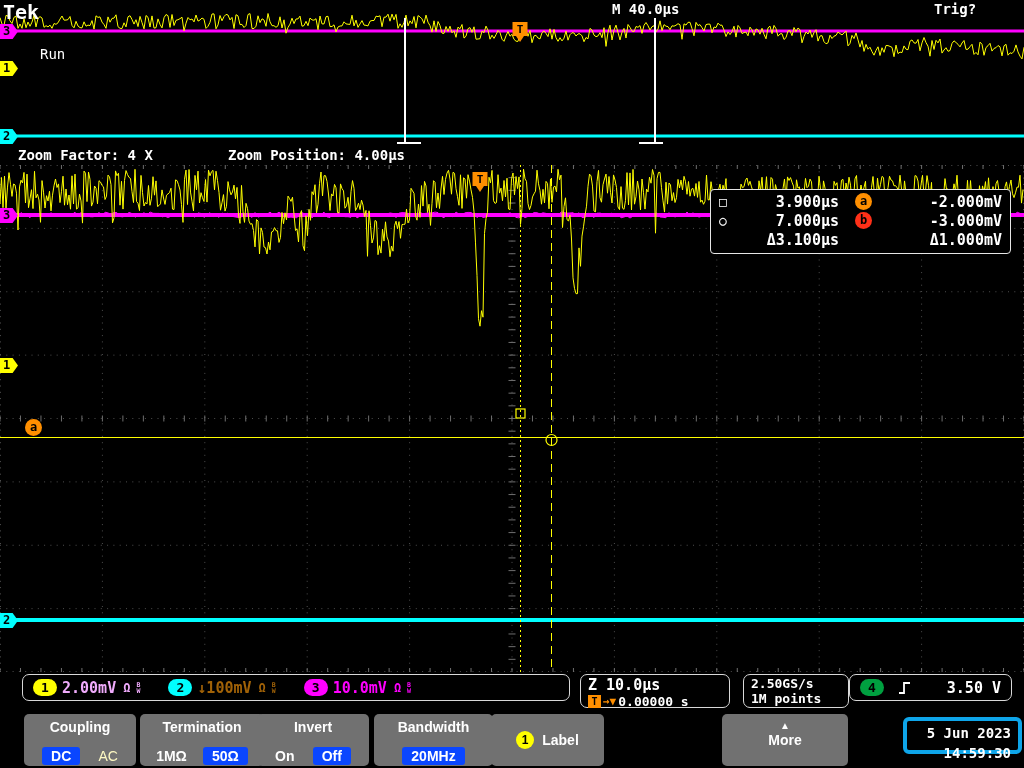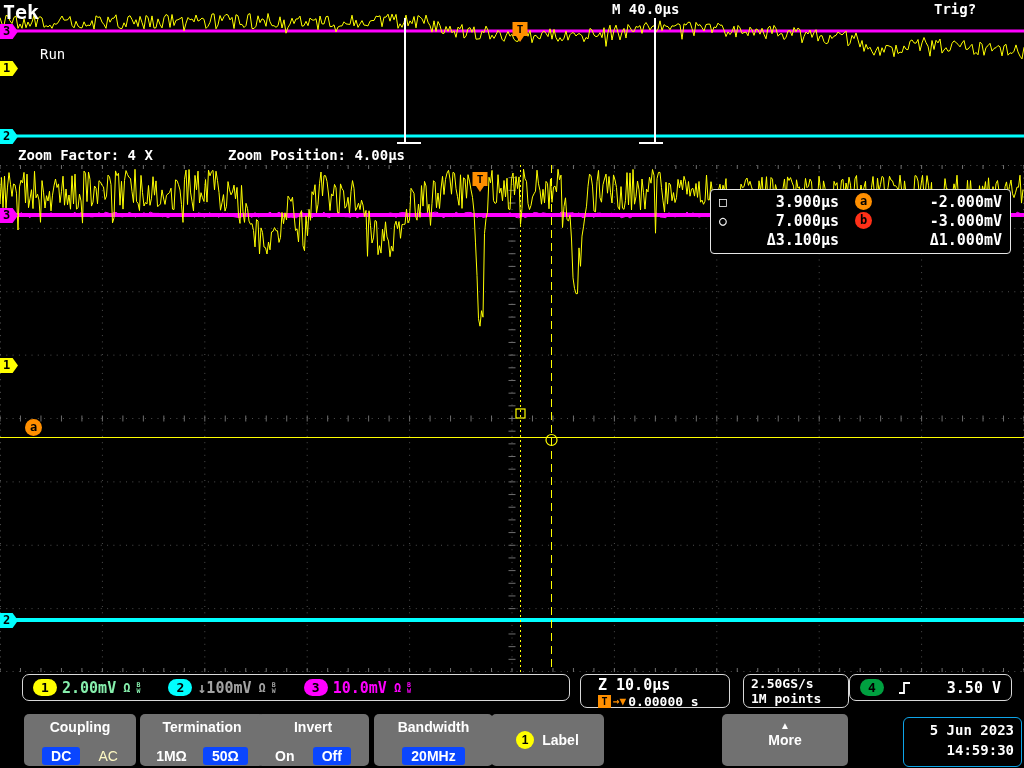--- a/index.html
+++ b/index.html
@@ -40,25 +40,25 @@
   .cbadge.a{background:#ff8f00;} .cbadge.b{background:#ff3018;} .cbadge.none{background:transparent;}
   .cvolt{flex:1;text-align:right;}
 
   
   .sbox{position:absolute;background:#000;border:1px solid #d8d8d8;border-radius:7px;box-sizing:border-box;z-index:6;}
   .chbox{left:22px;top:674px;width:548px;height:27px;display:flex;align-items:center;gap:28px;padding-left:10px;}
   .chgrp{display:flex;align-items:center;gap:5px;}
   .pill{min-width:24px;height:17px;border-radius:9px;color:#000;text-align:center;line-height:17px;
     font-size:13px;font-weight:bold;}
   .p1{background:#ffff00;} .p2{background:#00ffff;} .p3{background:#ff00ff;} .p4{background:#00a040;}
-  .t1{color:#86efac;} .t2{color:#a3a3a3;text-align:right;} .t3{color:#ff00ff;}
+  .t1{color:#f0abfc;} .t2{color:#a16207;text-align:right;} .t3{color:#ff00ff;}
   .chtext{font-size:15px;font-weight:bold;}
   .ohm{font-size:12px;font-weight:bold;margin-left:2px;}
   .bwstack{display:inline-flex;flex-direction:column;font-size:6.5px;line-height:6px;font-weight:bold;margin-left:1px;}
-  .zbox{left:580px;top:674px;width:150px;height:34px;padding:1px 17px;}
+  .zbox{left:580px;top:674px;width:150px;height:34px;padding:1px 7px;}
   .zl1{font-size:15px;font-weight:bold;}
   .zl2{display:flex;align-items:center;gap:2px;font-size:13px;font-weight:bold;}
   .tsq{display:inline-block;width:13px;height:13px;background:#ff8f00;color:#000;font-size:10px;
     text-align:center;line-height:13px;font-weight:bold;}
   .tarrow{color:#ff8f00;font-size:11px;}
   .ratebox{left:743px;top:674px;width:106px;height:34px;padding:1px 7px;font-size:13px;font-weight:bold;line-height:15px;}
   .trigbox{left:849px;top:674px;width:163px;height:27px;display:flex;align-items:center;padding:0 10px;}
   .tlevel{margin-left:auto;font-size:15px;font-weight:bold;}
   .slope{margin-left:14px;}
 
@@ -68,21 +68,21 @@
   .mtitle{margin-top:5px;font-size:14px;color:#fff;font-weight:bold;}
   .mopts{display:flex;justify-content:space-evenly;align-items:center;margin-top:12px;font-size:14px;}
   .osel{background:#0a46ff;color:#fff;padding:1px 9px;border-radius:3px;font-weight:bold;}
   .oplain{color:#fff;font-weight:bold;}
   .odim{color:#fef9c3;font-weight:normal;}
   .lblrow{display:flex;align-items:center;justify-content:center;gap:8px;height:100%;}
   .lpill{width:18px;height:18px;border-radius:50%;background:#ffff00;color:#000;font-size:12px;
     font-weight:bold;text-align:center;line-height:18px;}
   .ltext{color:#fff;font-size:14px;font-weight:bold;}
   .morearrow{font-size:10px;color:#fff;margin-top:7px;line-height:10px;}
-  .dtbox{position:absolute;left:903px;top:717px;width:119px;height:50px;background:#000;border:1px solid #0ea5e9;
+  .dtbox{position:absolute;left:903px;top:717px;width:119px;height:37px;background:#000;border:4px solid #0ea5e9;
     border-radius:6px;color:#fff;font-size:14px;font-weight:bold;text-align:right;padding:2px 7px;
     box-sizing:border-box;line-height:20px;font-family:"DejaVu Sans Mono",monospace;z-index:6;}
 </style>
 </head>
 <body>
 
 <div class="screen">
 
   <svg id="ov" class="layer" width="1024" height="146" viewBox="0 0 1024 146">
       <line x1="0" y1="31" x2="1024" y2="31" stroke="#ff00ff" stroke-width="3"></line>

